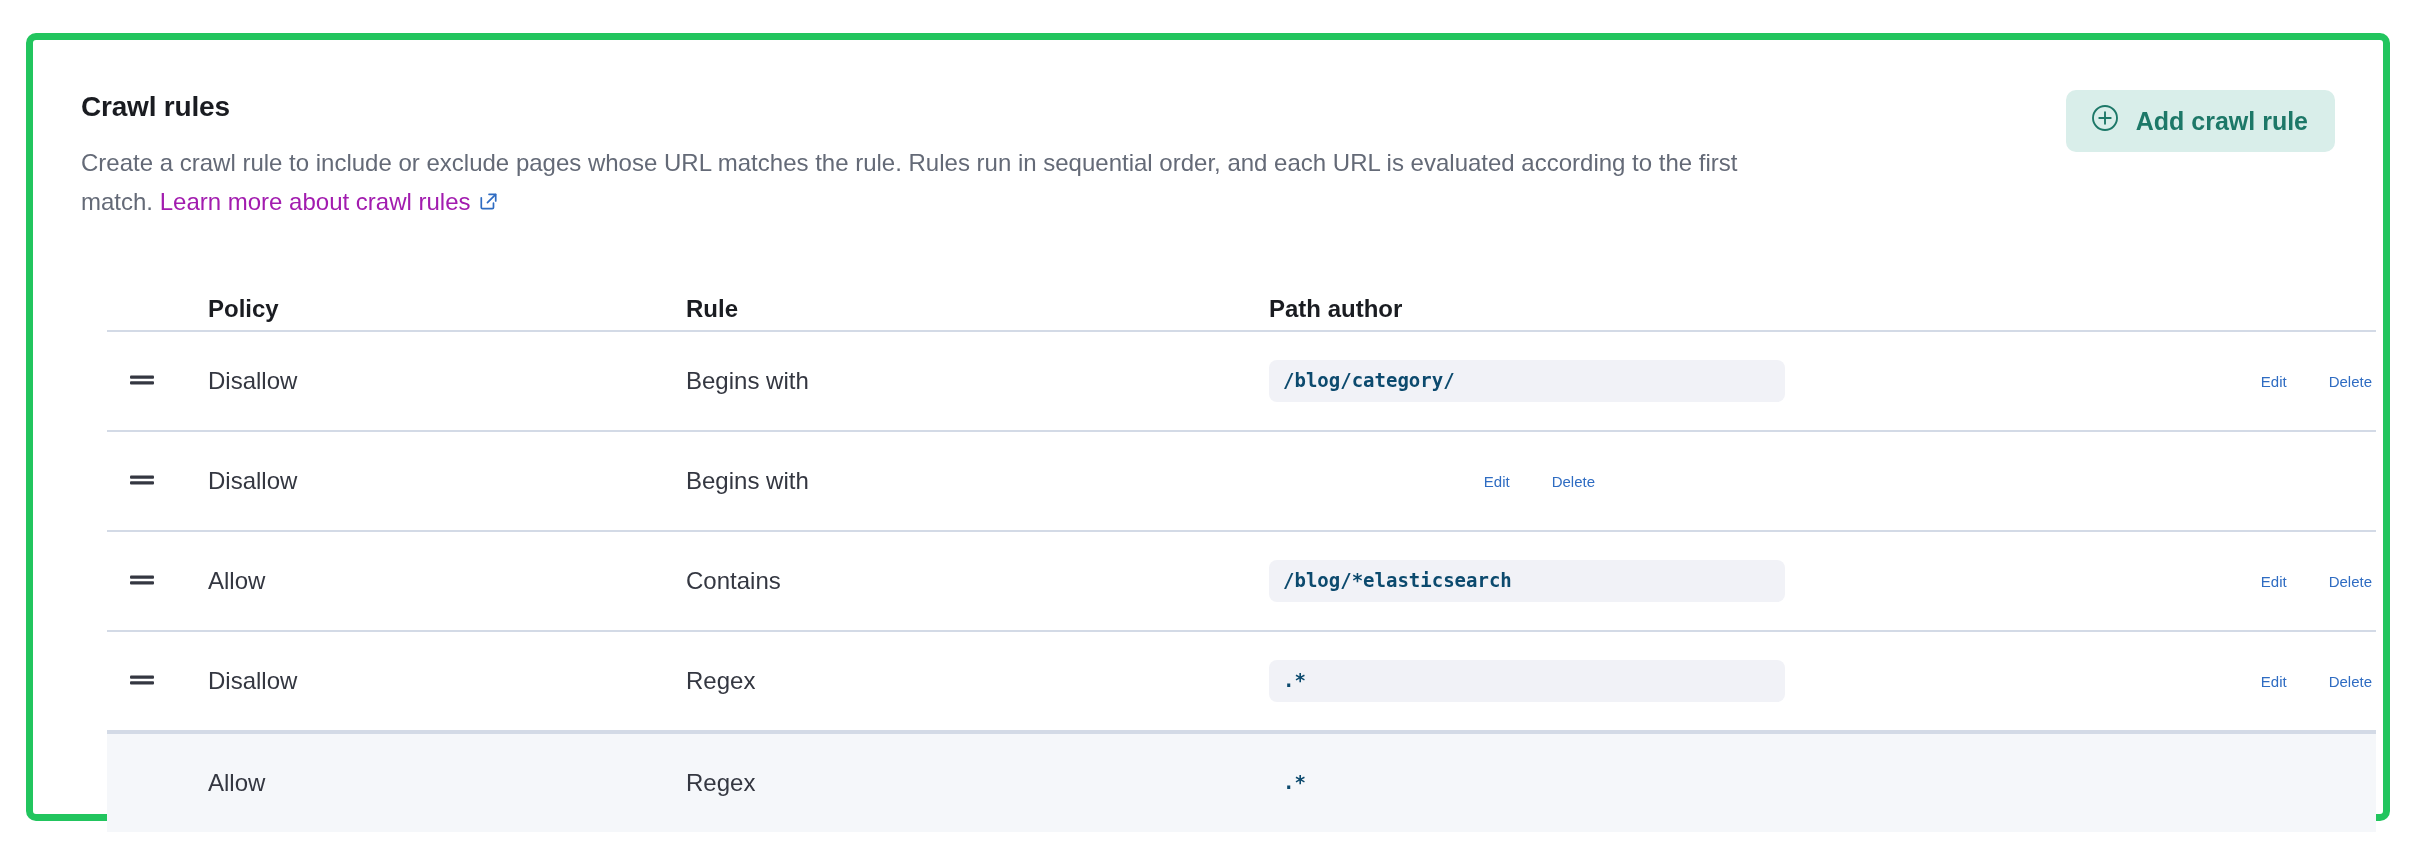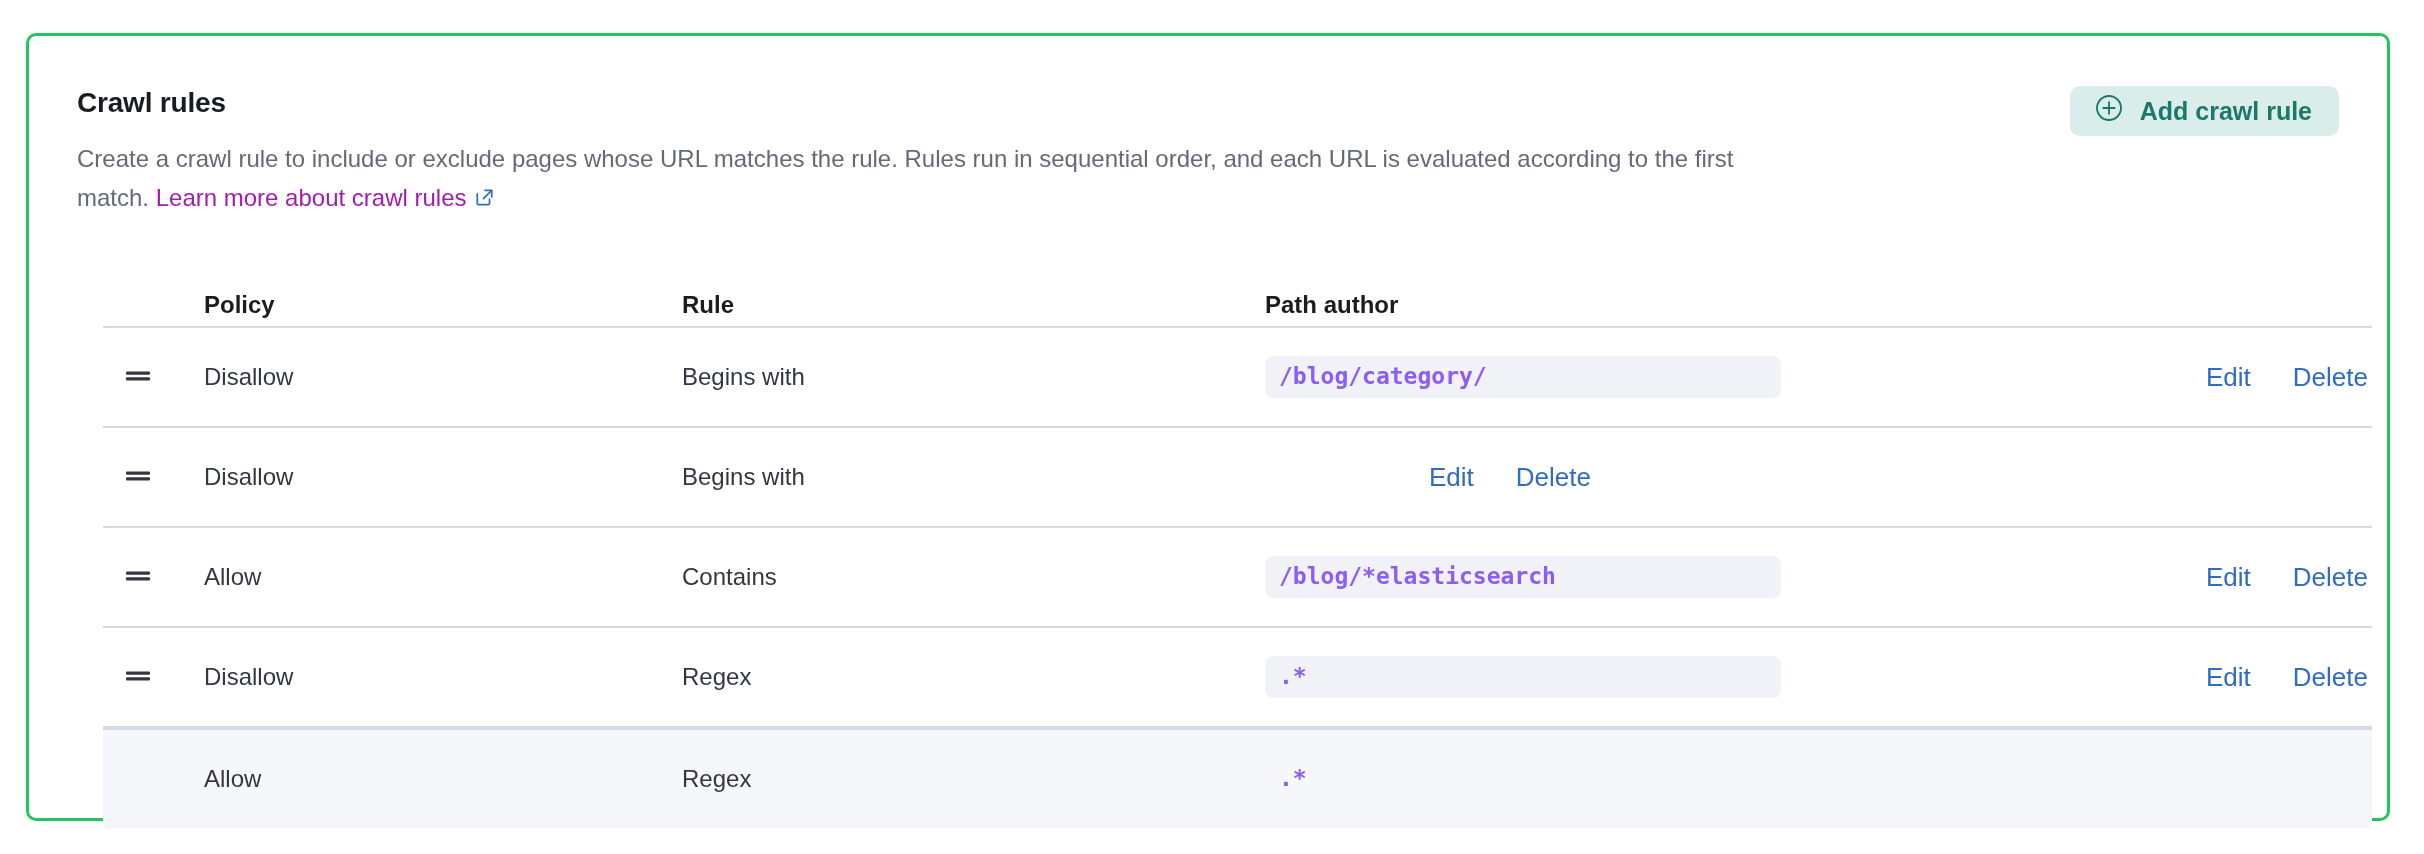--- a/index.html
+++ b/index.html
@@ -16,21 +16,21 @@
   }
 
   .panel {
     position: absolute;
     left: 26px;
     top: 33px;
     width: 2364px;
     height: 788px;
     box-sizing: border-box;
     background: #ffffff;
-    border: 3px solid #22c55e;
+    border: 7px solid #22c55e;
     border-radius: 10px;
   }
 
   .panel-inner {
     position: relative;
     width: 100%;
     height: 100%;
   }
 
   
@@ -64,21 +64,21 @@
     display: inline-block;
     vertical-align: -2px;
     margin-left: 7px;
   }
 
   
   .add-btn {
     position: absolute;
     right: 48px;
     top: 50px;
-    height: 50px;
+    height: 62px;
     padding: 0 27px 0 24px;
     display: flex;
     align-items: center;
     gap: 16px;
     background: #d9eeea;
     border: none;
     border-radius: 10px;
     color: #1d7868;
     font-size: 25px;
     font-weight: bold;
@@ -143,33 +143,33 @@
   .grip { display: block; }
 
   .code-chip {
     display: inline-block;
     background: #f1f2f7;
     border-radius: 8px;
     padding: 7px 2px 8px 14px;
     min-width: 516px;
     box-sizing: border-box;
     font-family: "DejaVu Sans Mono", monospace;
-    font-size: 23px;
-    font-weight: bold;
-    color: #8b5cf6;
+    font-size: 19px;
+    font-weight: bold;
+    color: #0c4a6e;
     line-height: 27px;
   }
   .code-chip.plain {
     background: transparent;
     min-width: 0;
     padding-left: 14px;
   }
 
   .act-link {
-    font-size: 26px;
+    font-size: 15px;
     color: #2f6cc2;
     text-decoration: none;
     cursor: pointer;
   }
 </style>
 </head>
 <body>
 
 <div class="panel">
  <div class="panel-inner">

